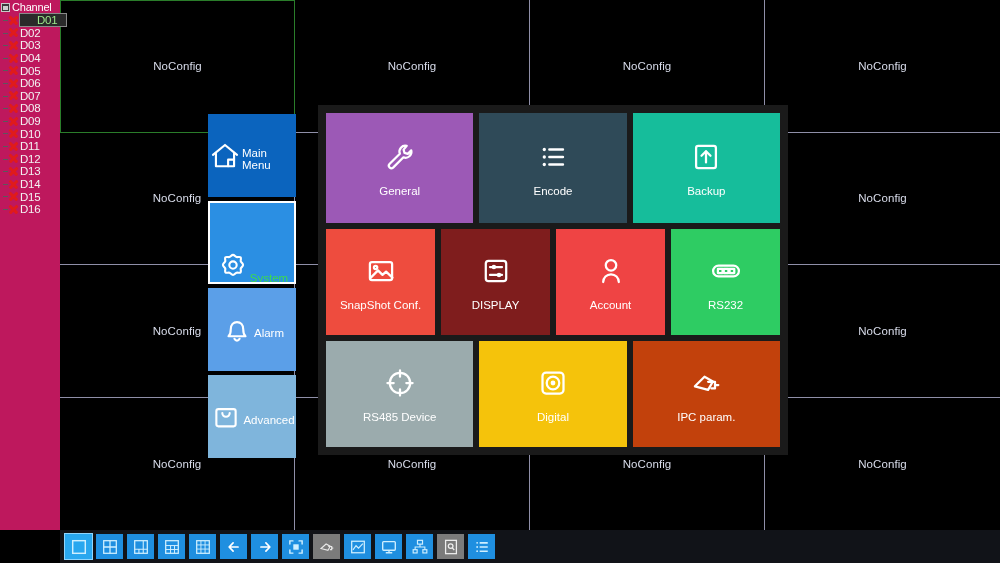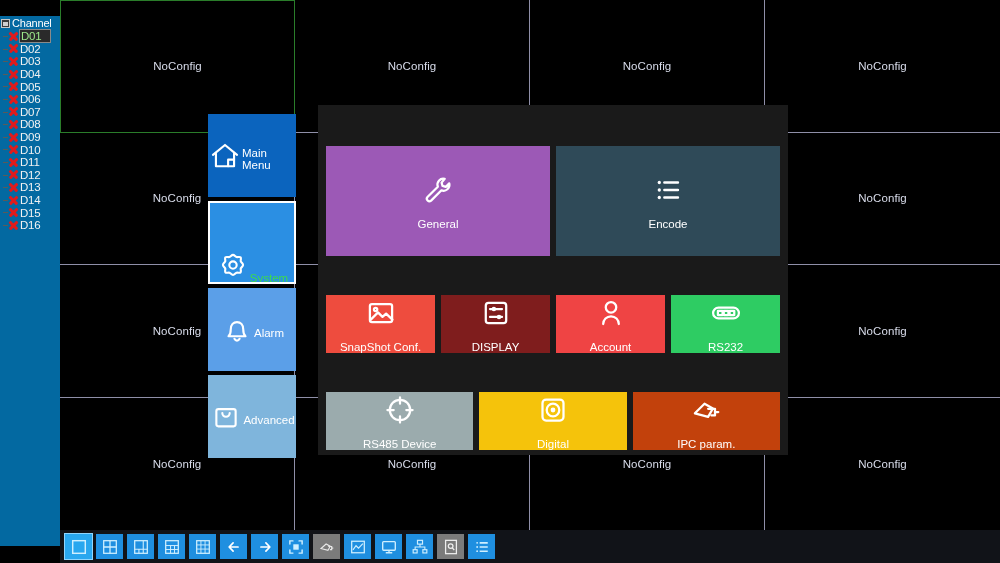--- a/index.html
+++ b/index.html
@@ -6,22 +6,22 @@
   html, body {
     width: 1000px; height: 563px;
     background: #000;
     font-family: "Liberation Sans", sans-serif;
     overflow: hidden;
   }
   #app { position: relative; width: 1000px; height: 563px; background: #000; }
 
   
   #channel-tree {
-    position: absolute; left: 0; top: 16px; width: 60px; height: 530px;
-    background: #0369a1; z-index: 30;
+    position: absolute; left: 0; top: 0; width: 60px; height: 530px;
+    background: #be185d; z-index: 30;
   }
   .tree-head {
     display: flex; align-items: center; gap: 2px;
     padding: 1px 2px 1px 1px; height: 14px;
   }
   .box-glyph {
     width: 9px; height: 9px; border: 1px solid #c8c8c8; background: #3a3a3a;
     display: inline-block; position: relative; flex: 0 0 auto;
   }
   .box-glyph::after {
@@ -41,21 +41,21 @@
   }
   .xmark::before, .xmark::after {
     content: ""; position: absolute; left: 0px; top: 4px;
     width: 11px; height: 2.6px; background: #e01b1b; border-radius: 1px;
   }
   .xmark::before { transform: rotate(45deg); }
   .xmark::after  { transform: rotate(-45deg); }
   .ch-label { color: #f2f2f2; font-size: 11.5px; line-height: 12px; letter-spacing: -0.2px; }
   .tree-item.selected .ch-label {
     color: #9ce88a; background: #2a2a2a; outline: 1px solid #8a8a8a;
-    padding: 0 8px 0 1px;
+    padding: 0 8px 0 17px;
   }
 
   
   #video-wall {
     position: absolute; left: 60px; top: 0; width: 940px; height: 530px;
     display: grid; grid-template-columns: repeat(4, 1fr); grid-template-rows: repeat(4, 1fr);
     background: #000;
   }
   .pane {
     position: relative; background: #000;
@@ -87,21 +87,21 @@
   .menu-btn.active { outline: 2px solid #ffffff; outline-offset: -2px; align-items: flex-end; }
   .menu-btn.active .mlabel { color: #3ddb4e; }
   .menu-icon { width: 34px; height: 34px; display: block; }
 
   
   #tile-panel {
     position: absolute; left: 318px; top: 105px; width: 470px; height: 350px;
     background: #1a1a1a; padding: 8px; z-index: 40;
     display: flex; flex-direction: column; gap: 6px;
   }
-  .tile-row { display: flex; gap: 6px; flex: 1; margin-top: 33px; }
+  .tile-row { display: flex; gap: 6px; flex: 1; }
   .tile {
     flex: 1; position: relative; cursor: pointer;
     display: flex; flex-direction: column; align-items: center; justify-content: center;
   }
   .tile .ticon { width: 36px; height: 36px; display: block; }
   .tile .tlabel { font-size: 11.5px; color: #fff; margin-top: 10px; text-align: center; }
   .tile-row.r1 .tile { min-height: 110px; }
 
   
   #toolbar {
@@ -304,20 +304,28 @@
         </div>
         <div class="tile" style="background: rgb(47, 74, 88);">
           <span class="ticon"><svg viewBox="0 0 24 24" width="36" height="36" fill="none" stroke="#fff" stroke-width="1.5" stroke-linecap="round" stroke-linejoin="round">
               <circle cx="6.2" cy="7" r="1.1" fill="#fff" stroke="none"></circle>
               <circle cx="6.2" cy="12" r="1.1" fill="#fff" stroke="none"></circle>
               <circle cx="6.2" cy="17" r="1.1" fill="#fff" stroke="none"></circle>
               <path d="M9.6 7h9M9.6 12h9M9.6 17h9" stroke-width="1.7"></path>
             </svg></span>
           <span class="tlabel">Encode</span>
         </div>
+        <div class="tile" style="background: rgb(22, 189, 155);">
+          <span class="ticon"><svg viewBox="0 0 24 24" width="36" height="36" fill="none" stroke="#fff" stroke-width="1.5" stroke-linecap="round" stroke-linejoin="round">
+              <rect x="5.4" y="4.6" width="13.2" height="14.8" rx="1.4"></rect>
+              <path d="M12 15.6V8.4"></path>
+              <path d="M9 11.2 12 8.2l3 3"></path>
+            </svg></span>
+          <span class="tlabel">Backup</span>
+        </div>
       </div>
       <div class="tile-row r2">
         <div class="tile" style="background: rgb(238, 76, 62);">
           <span class="ticon"><svg viewBox="0 0 24 24" width="36" height="36" fill="none" stroke="#fff" stroke-width="1.5" stroke-linecap="round" stroke-linejoin="round">
               <rect x="4.6" y="6" width="14.8" height="12" rx="1.4"></rect>
               <circle cx="8.4" cy="9.6" r="1.1"></circle>
               <path d="M5.2 16.4 10 11.6l3 3 2.4-2.2 4.2 4"></path>
             </svg></span>
           <span class="tlabel">SnapShot Conf.</span>
         </div>

